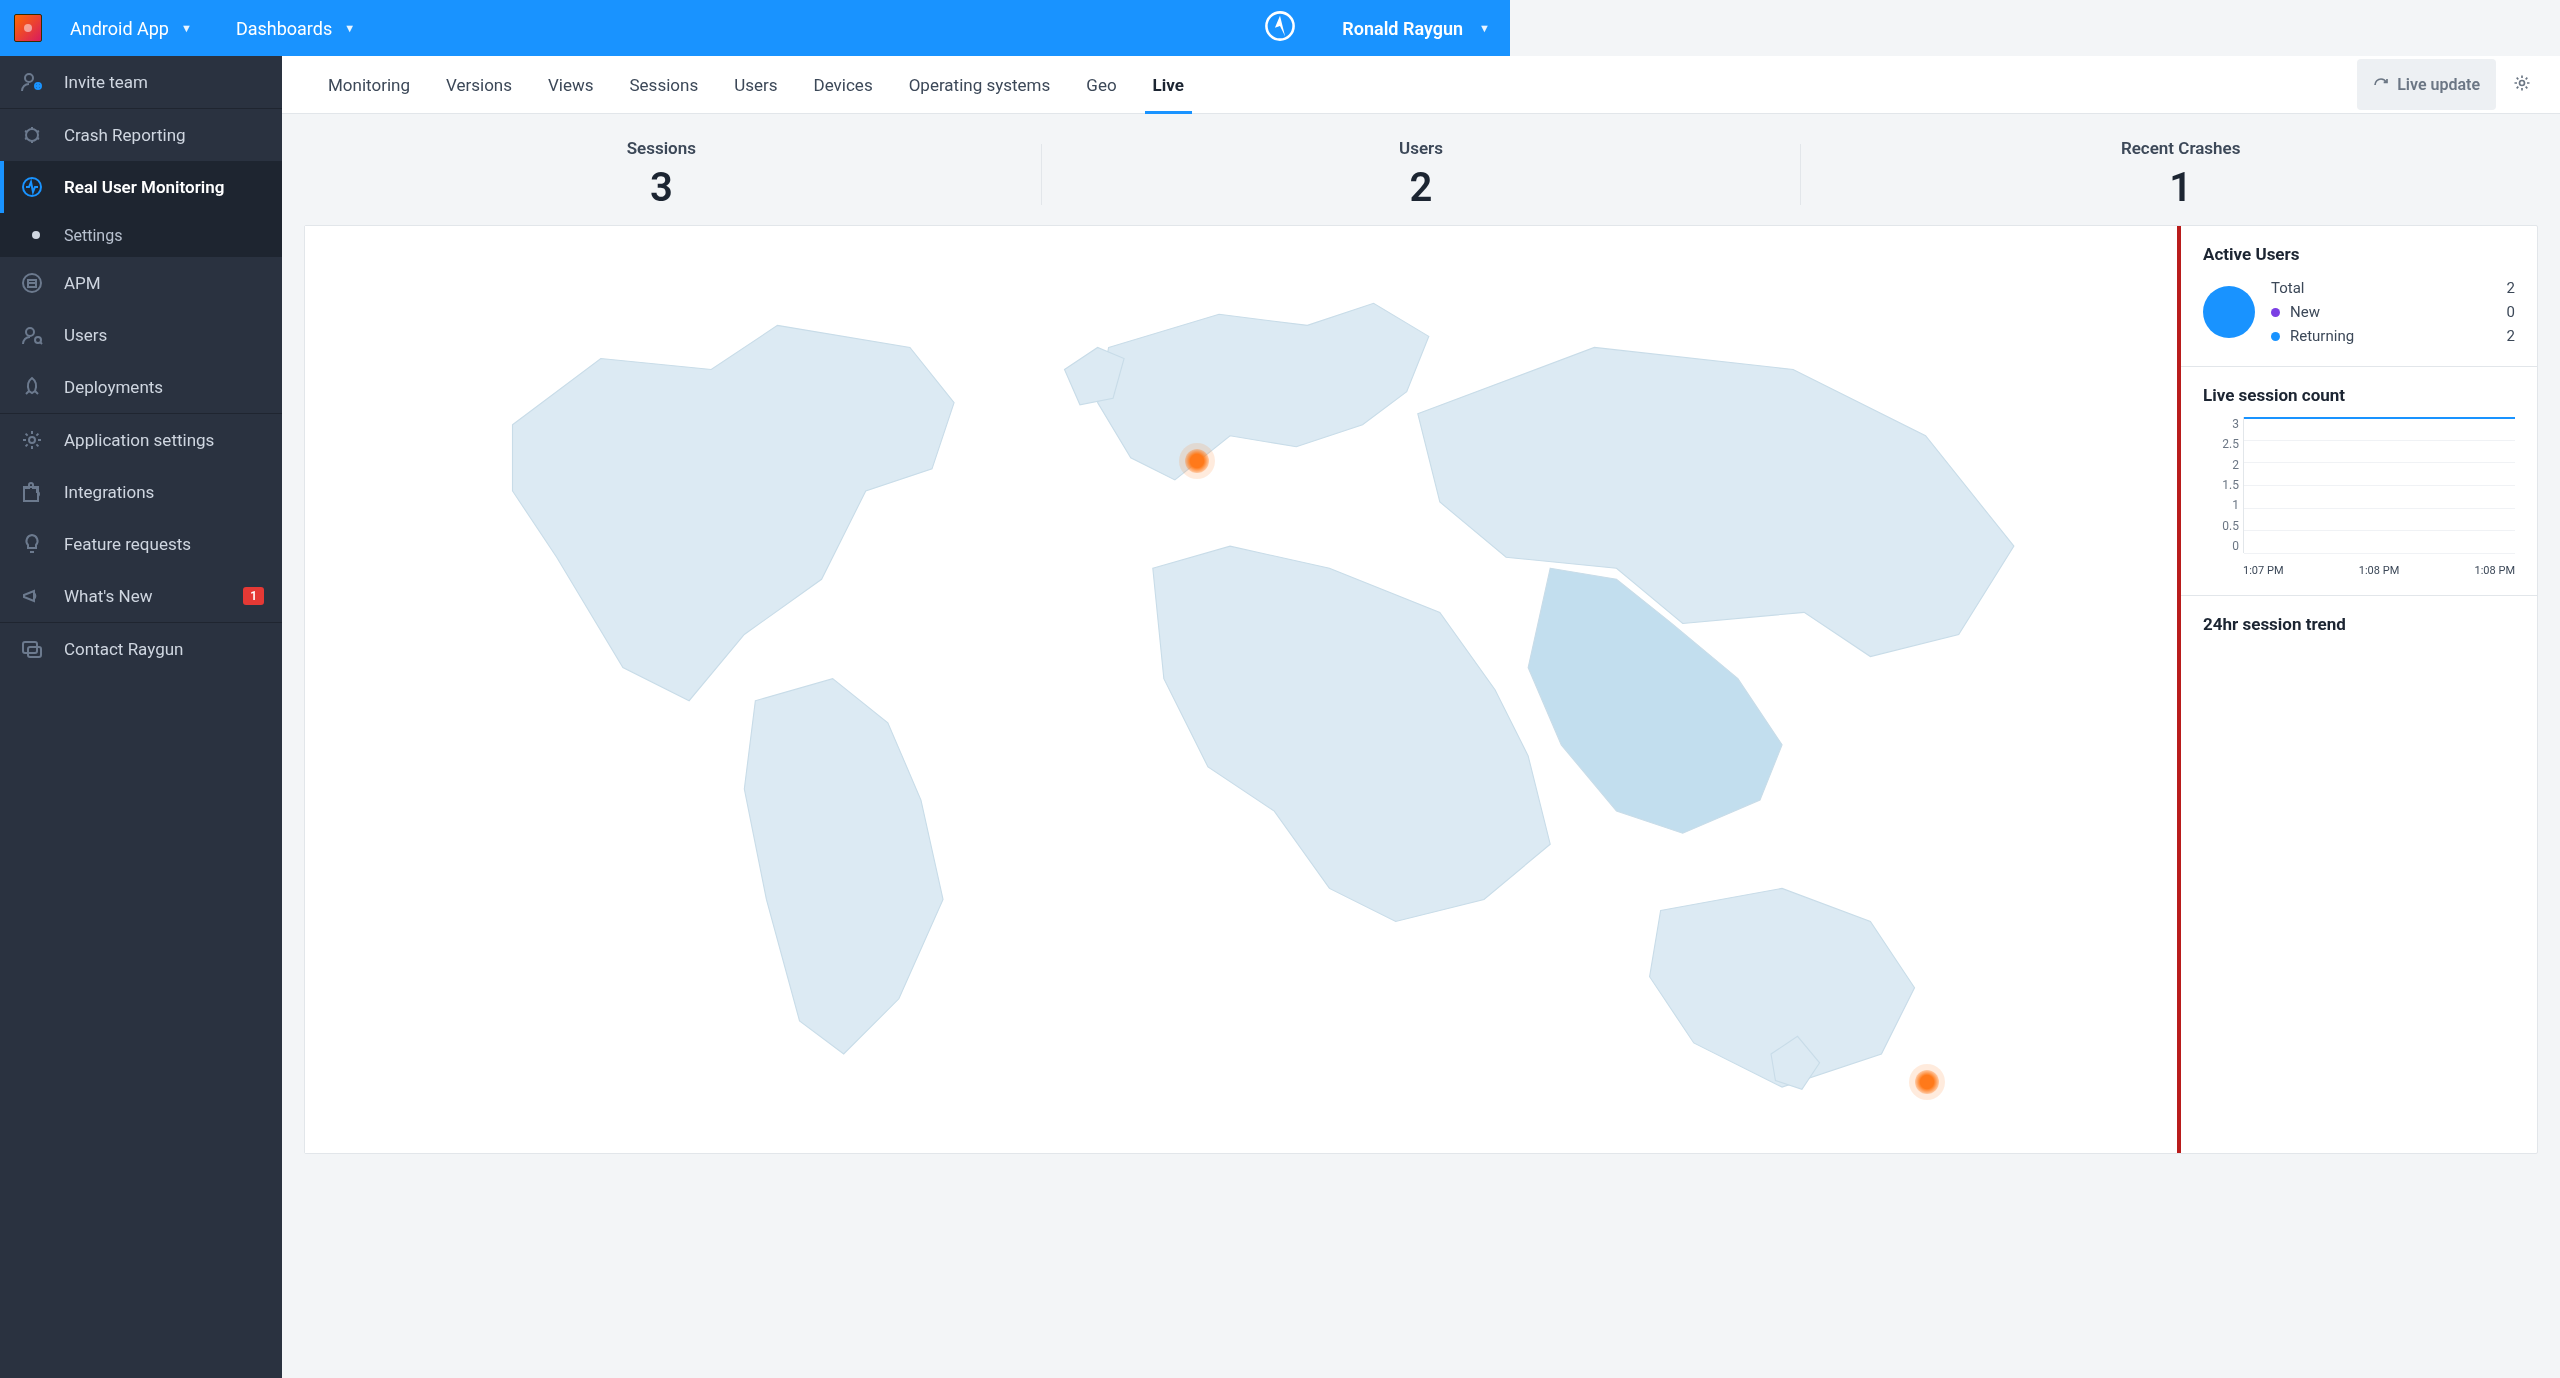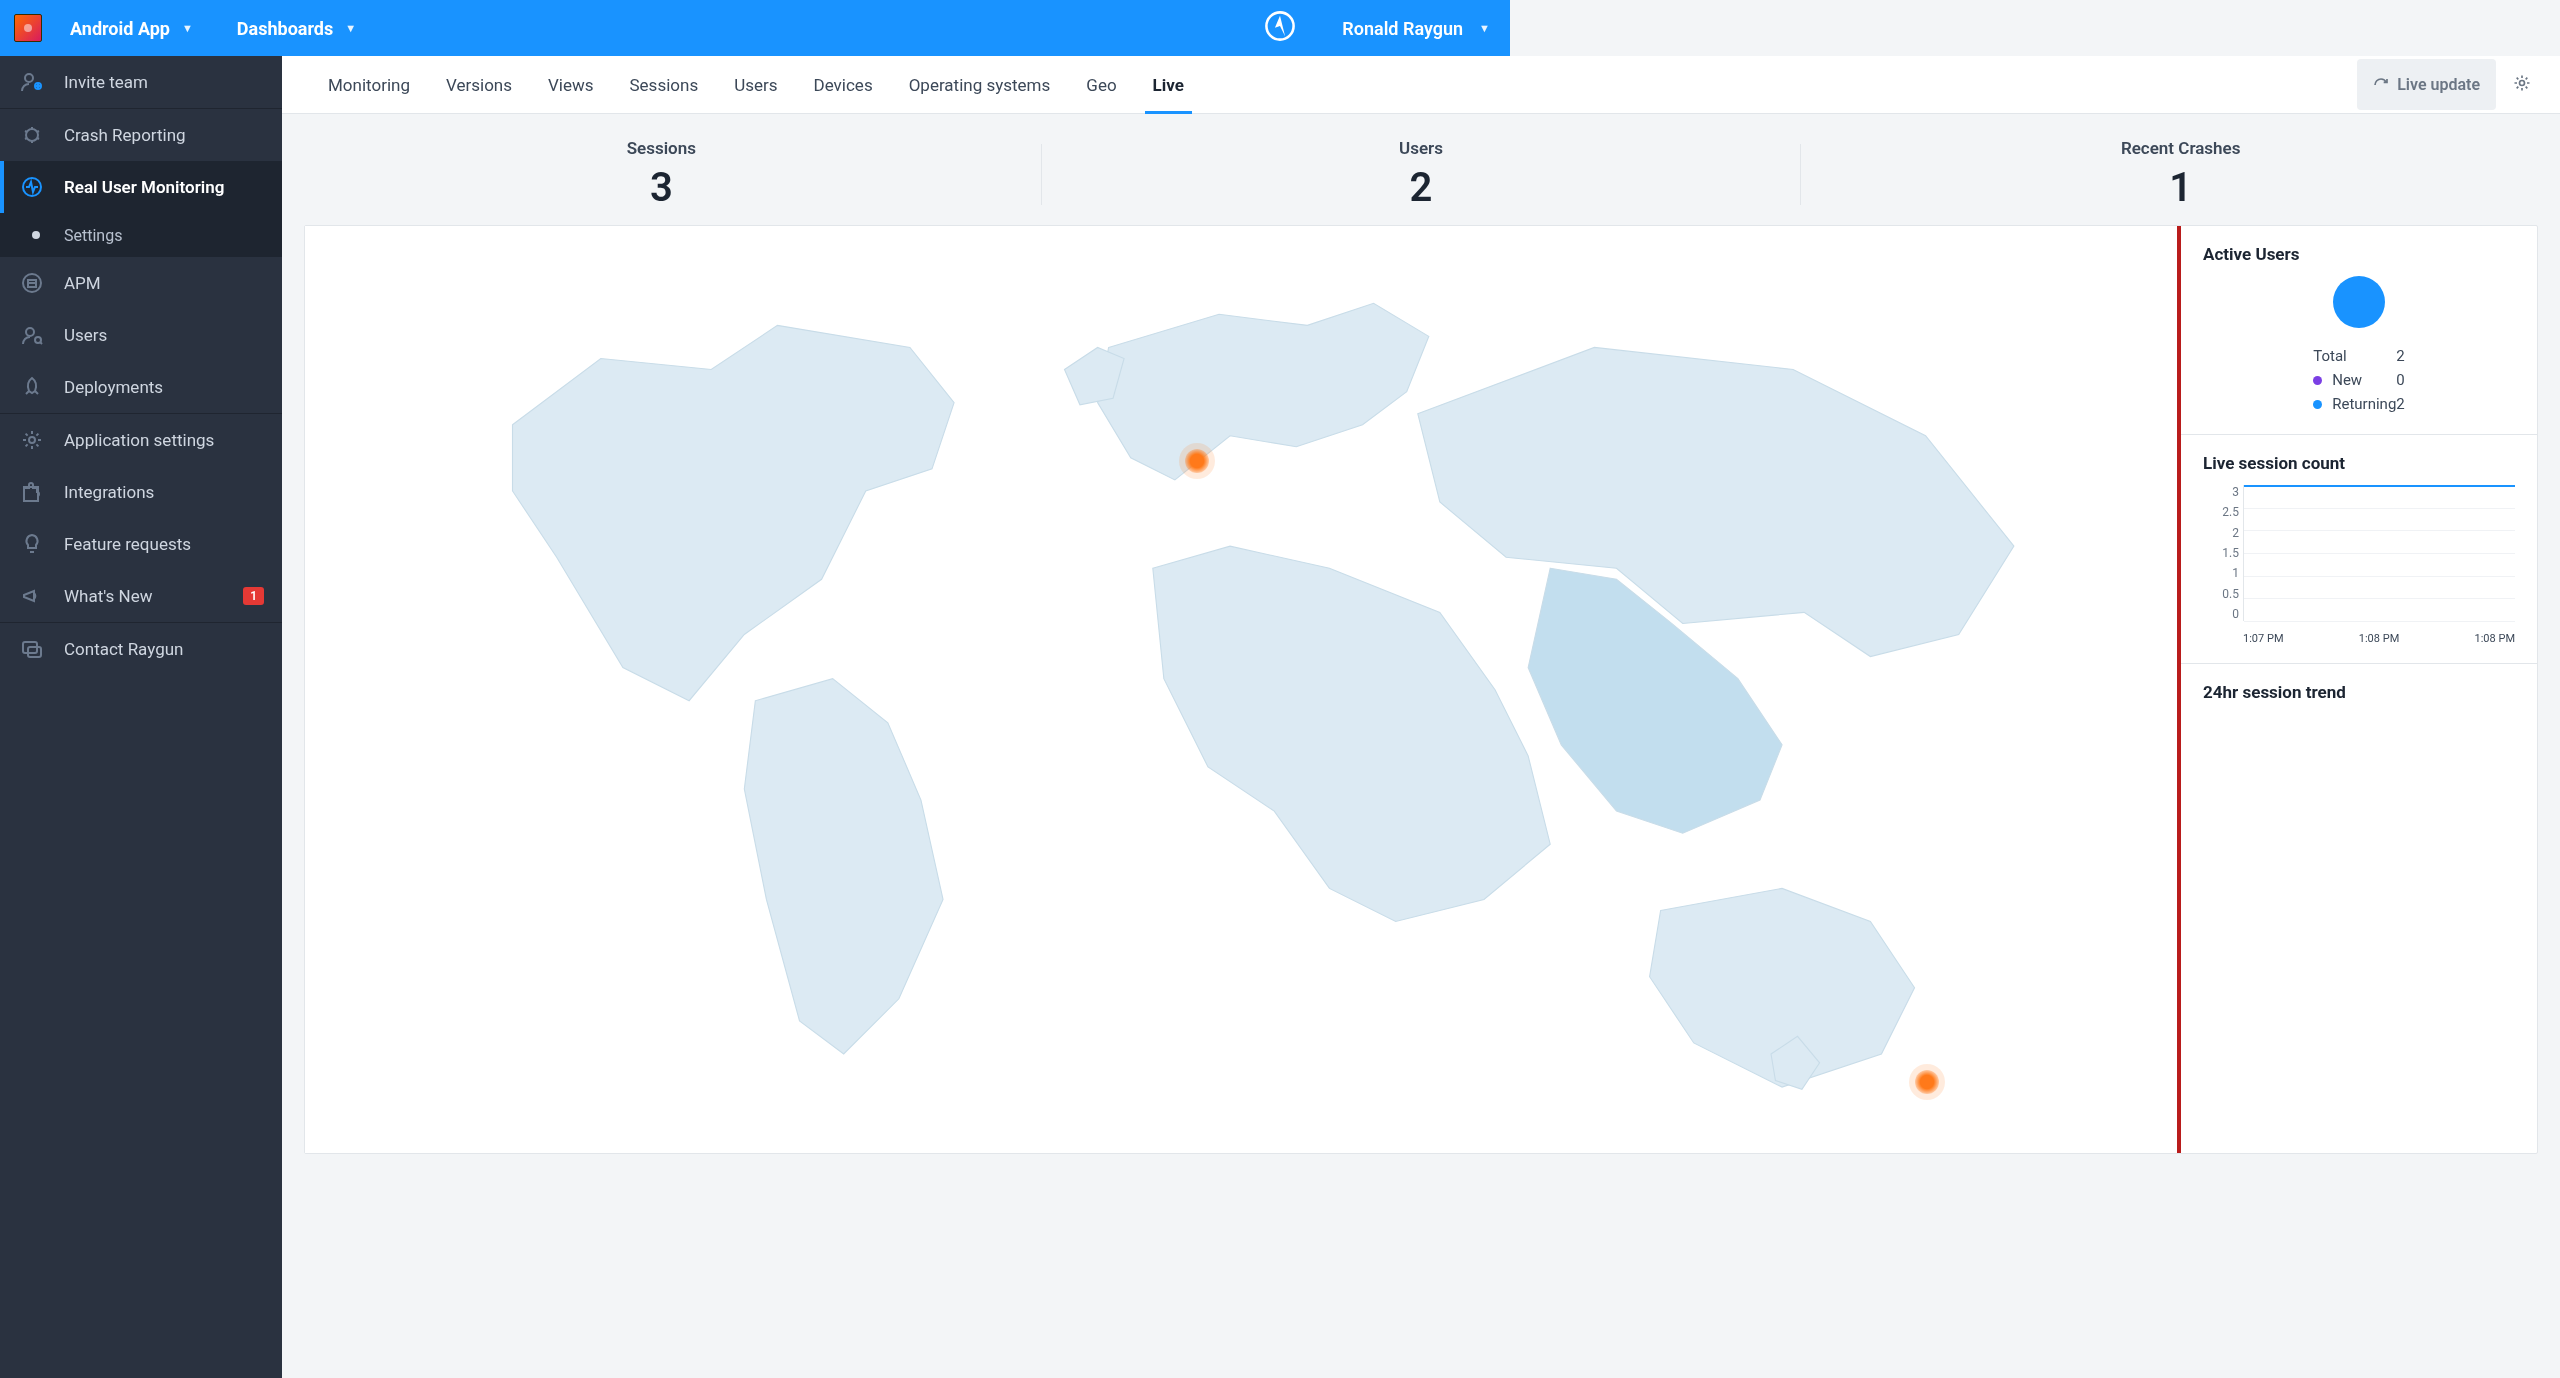--- a/index.html
+++ b/index.html
@@ -1,21 +1,21 @@
 <!DOCTYPE html>
 <html><head>
 <meta charset="utf-8">
 <style>
 * { box-sizing: border-box; margin: 0; padding: 0; }
 body { font-family: -apple-system, BlinkMacSystemFont, "Segoe UI", Roboto, Helvetica, Arial, sans-serif; background: #f3f5f7; width: 1510px; height: 812px; overflow: hidden; }
 
 
 .topbar { height: 56px; background: #1993ff; display: flex; align-items: center; padding: 0 14px; color: #fff; }
 .topbar .app-logo { width: 28px; height: 28px; background: linear-gradient(135deg,#ff6a00,#d81b60); border: 1px solid #3a2b00; display: flex; align-items: center; justify-content: center; border-radius: 2px; margin-right: 18px; }
-.topbar .dropdown { display: flex; align-items: center; cursor: pointer; padding: 8px 10px; font-weight: 700; font-size: 18px; }
+.topbar .dropdown { display: flex; align-items: center; cursor: pointer; padding: 8px 10px; font-weight: 400; font-size: 18px; }
 .topbar .chevron { margin-left: 12px; font-size: 11px; opacity: 0.9; }
 .topbar .center-logo { position: absolute; left: 50%; transform: translateX(-50%); }
 .topbar .center-logo svg { width: 34px; height: 34px; }
 .topbar .spacer { flex: 1; }
 .topbar .user { display:flex; align-items:center; font-weight:600; font-size:18px; padding:8px 6px; cursor:pointer; }
 
 
 .sidebar { position: absolute; left: 0; top: 56px; width: 282px; bottom: 0; background: #2a3240; color: #cfd6e0; }
 .sidebar .group-sep { height:1px; background:#1f2530; }
 .side-item { display: flex; align-items: center; height: 52px; padding: 0 18px; cursor: pointer; font-size: 17px; color:#cfd6e0; position: relative; }
@@ -48,21 +48,21 @@
 
 .panel { margin:0 22px; border:1px solid #e2e6ea; background:#fff; border-radius:2px; }
 .panel-header { padding:16px 22px; font-size:17px; color:#3c4858; border-bottom:1px solid #e2e6ea; background:#fafbfc; font-weight:500; }
 .panel-body { display:flex; }
 .map-area { flex:1; min-height:470px; position:relative; background:#fff; display:flex; align-items:center; justify-content:center; }
 .right-rail { width:360px; border-left:4px solid #b91c1c; }
 
 
 .rail-section { padding:18px 22px; border-bottom:1px solid #e2e6ea; }
 .rail-section h3 { font-size:17px; font-weight:700; color:#1c2532; margin-bottom:12px; }
-.active-users-row { display:flex; align-items:center; gap:16px;flex-direction:column; }
+.active-users-row { display:flex; align-items:center; gap:16px; }
 .donut { width:52px; height:52px; border-radius:50%; background:#1993ff; flex-shrink:0; }
 .au-table { flex:1; font-size:15px; color:#3c4858; }
 .au-row { display:flex; align-items:center; justify-content:space-between; padding:3px 0; }
 .au-row .lbl { display:flex; align-items:center; gap:10px; }
 .au-dot { width:9px; height:9px; border-radius:50%; }
 
 
 .mini-chart { position:relative; height:160px; margin-top:4px; }
 .mini-chart .yaxis { position:absolute; left:0; top:0; bottom:24px; width:36px; display:flex; flex-direction:column; justify-content:space-between; font-size:12px; color:#6b7684; text-align:right; }
 .mini-chart .plot { position:absolute; left:40px; right:0; top:0; bottom:24px; border-left:1px solid #e2e6ea; }

